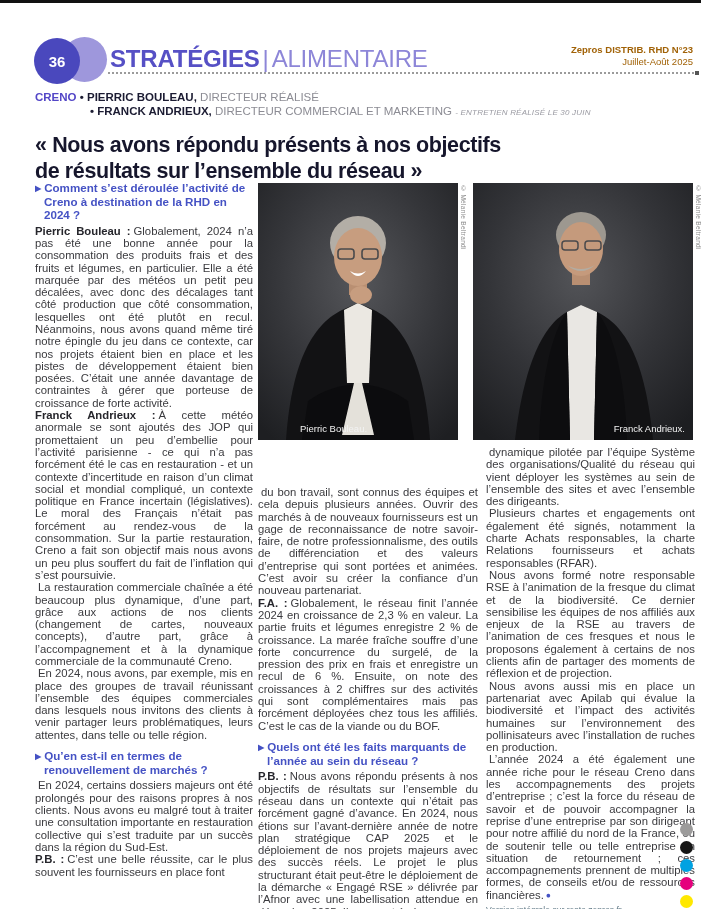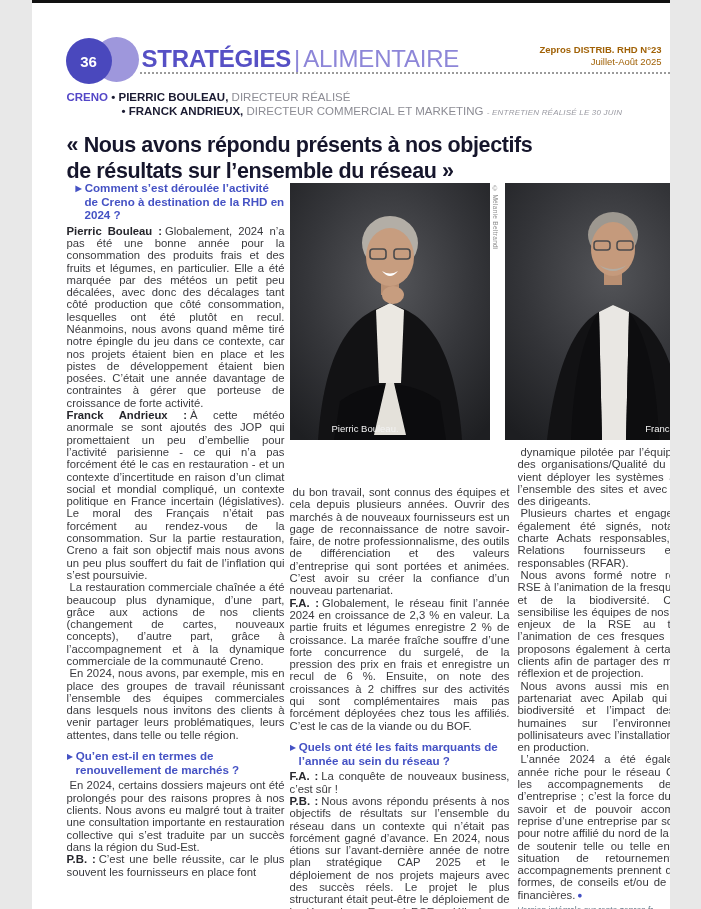--- a/index.html
+++ b/index.html
@@ -1,18 +1,18 @@
 <!DOCTYPE html>
 <html lang="fr"><head>
 <meta charset="utf-8">
 <style>
   * { margin:0; padding:0; box-sizing:border-box; }
   html,body { background:#e8e8e8; }
   .page {
-    position:relative; width:638px; height:909px; background:#ffffff;
+    position:relative; width:701px; height:909px; background:#ffffff;
     font-family:"Liberation Sans", sans-serif; overflow:hidden;
     margin:0 auto;
   }
   .topbar { position:absolute; left:0; top:0; width:701px; height:3px; background:#111; }
 
   
   .badge-light { position:absolute; left:62px; top:37px; width:45px; height:45px; border-radius:50%; background:#9e97dc; }
   .badge-dark  { position:absolute; left:34px; top:38px; width:46px; height:46px; border-radius:50%; background:#4a48bd;
                  display:flex; align-items:center; justify-content:center; color:#fff; font-weight:bold; font-size:15px; }
   .section { position:absolute; left:110px; top:45px; font-size:24px; font-weight:bold; letter-spacing:-0.2px; white-space:nowrap;text-align:right; }
@@ -40,21 +40,21 @@
 
   
   .col { position:absolute; overflow:hidden; }
   .col1 { left:35px;  top:181px; width:218px; height:728px; }
   .col2 { left:258px; top:470px; width:220px; height:463px;margin-top:16px; }
   .col3 { left:486px; top:446px; width:209px; height:463px; }
   p.b { font-size:11.3px; line-height:12.3px; text-align:justify; color:#3a3a3e; hyphens:auto; }
   p.b .lead { color:#26262c; margin-right:3px; }
   p.q { font-size:11.6px; line-height:13.2px; font-weight:bold; color:#4552c4;
         padding-left:9px; text-indent:-9px; margin:8px 0 3px 0; }
-  p.q:first-child { margin-top:0;margin-left:9px; }
+  p.q:first-child { margin-top:0; }
   .qm { font-size:8px; margin-right:3px; vertical-align:1px; }
   .endmark { color:#4552c4; font-size:8.5px; vertical-align:1px; margin-left:2px; }
   .vnote { margin-top:4px; font-size:8.6px; color:#627a87; text-align:left; }
 
   
   .photo { position:absolute; background:#2a2b2d; }
   .photo1 { left:258px; top:183px; width:200px; height:257px; }
   .photo2 { left:473px; top:183px; width:220px; height:257px; }
   .photo svg { display:block; width:100%; height:100%; }
   .cap { position:absolute; bottom:6px; color:#f2f2f2; font-size:9.5px;margin-left:34px; }
@@ -160,21 +160,20 @@
       <path d="M124 129 L121 257 L154 257 C152 200 142 150 124 129 Z" fill="#0d0d0f"></path>
     </svg>
     <figcaption class="cap capr">Franck Andrieux.</figcaption>
     <div class="credit">© Mélanie Beltrandi</div>
   </figure>
 
   <div class="col col2">
     <p class="b"><b class="lead"></b><span>du bon travail, sont connus des équipes et cela depuis plusieurs années. Ouvrir des marchés à de nouveaux fournisseurs est un gage de reconnaissance de notre savoir-faire, de notre professionnalisme, des outils de différenciation et des valeurs d’entreprise qui sont portées et animées. C’est avoir su créer la confiance d’un nouveau partenariat.</span></p>
     <p class="b"><b class="lead">F.A. :</b><span>Globalement, le réseau finit l’année 2024 en croissance de 2,3 % en valeur. La partie fruits et légumes enregistre 2 % de croissance. La marée fraîche souffre d’une forte concurrence du surgelé, de la pression des prix en frais et enregistre un recul de 6 %. Ensuite, on note des croissances à 2 chiffres sur des activités qui sont complémentaires mais pas forcément déployées chez tous les affiliés. C’est le cas de la viande ou du BOF.</span></p>
     <p class="q"><span class="qm">▶</span><span>Quels ont été les faits marquants de l’année au sein du réseau ?</span></p>
-    <p class="b"><b class="lead">F.A. :</b><span>La conquête de nouveaux business, c’est sûr !</span></p>
     <p class="b"><b class="lead">P.B. :</b><span>Nous avons répondu présents à nos objectifs de résultats sur l’ensemble du réseau dans un contexte qui n’était pas forcément gagné d’avance. En 2024, nous étions sur l’avant-dernière année de notre plan stratégique CAP 2025 et le déploiement de nos projets majeurs avec des succès réels. Le projet le plus structurant était peut-être le déploiement de la démarche « Engagé RSE » délivrée par l’Afnor avec une labellisation attendue en décembre 2025. Il y a une très bonne</span></p>
   </div>
 
   <div class="col col3">
     <p class="b"><b class="lead"></b><span>dynamique pilotée par l’équipe Système des organisations/Qualité du réseau qui vient déployer les systèmes au sein de l’ensemble des sites et avec l’ensemble des dirigeants.</span></p>
     <p class="b"><b class="lead"></b><span>Plusieurs chartes et engagements ont également été signés, notamment la charte Achats responsables, la charte Relations fournisseurs et achats responsables (RFAR).</span></p>
     <p class="b"><b class="lead"></b><span>Nous avons formé notre responsable RSE à l’animation de la fresque du climat et de la biodiversité. Ce dernier sensibilise les équipes de nos affiliés aux enjeux de la RSE au travers de l’animation de ces fresques et nous le proposons également à certains de nos clients afin de partager des moments de réflexion et de projection.</span></p>
     <p class="b"><b class="lead"></b><span>Nous avons aussi mis en place un partenariat avec Apilab qui évalue la biodiversité et l’impact des activités humaines sur l’environnement des pollinisateurs avec l’installation de ruches en production.</span></p>
     <p class="b"><b class="lead"></b><span>L’année 2024 a été également une année riche pour le réseau Creno dans les accompagnements des projets d’entreprise ; c’est la force du réseau de savoir et de pouvoir accompagner la reprise d’une entreprise par son dirigeant pour notre affilié du nord de la France, ou de soutenir telle ou telle entreprise en situation de retournement ; ces accompagnements prennent de multiples formes, de conseils et/ou de ressources financières.</span><span class="endmark">●</span></p>
     <p class="vnote">Version intégrale sur resto.zepros.fr</p>

